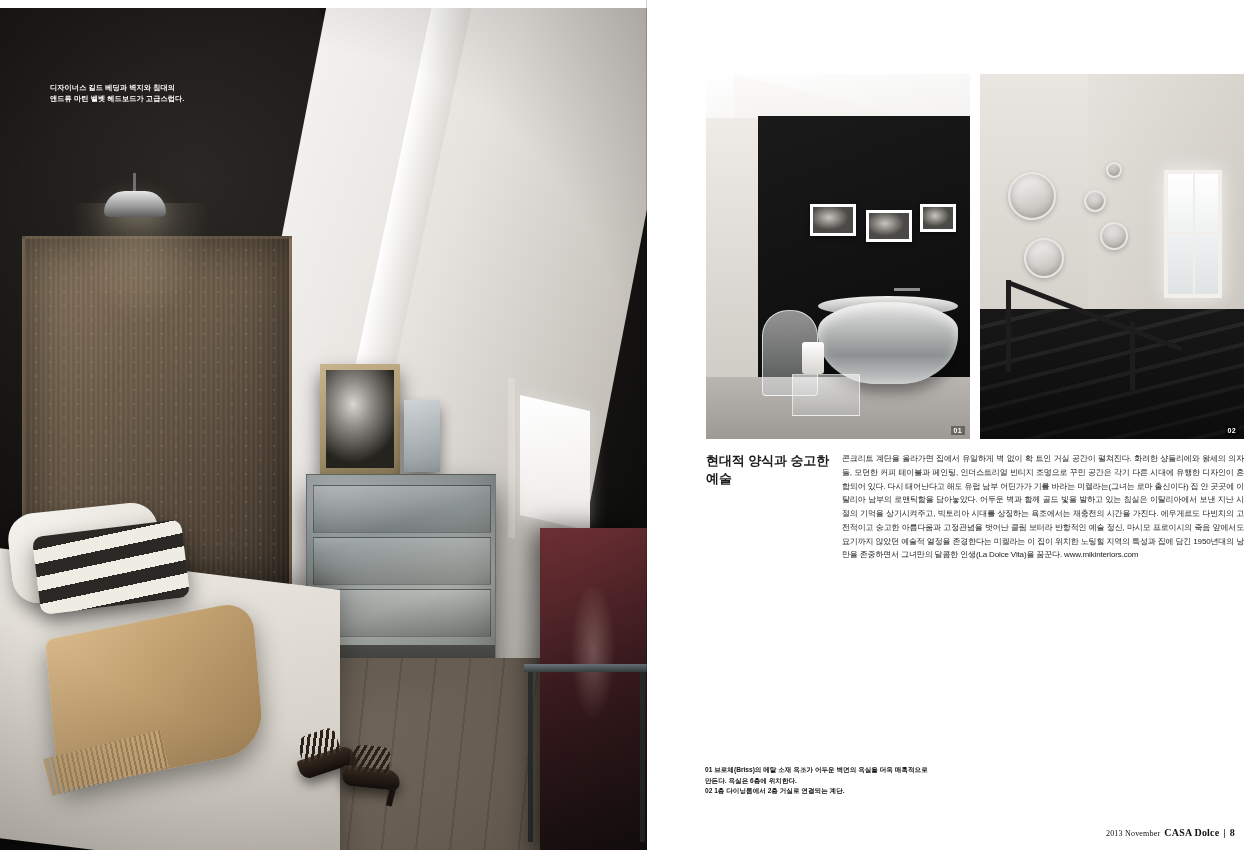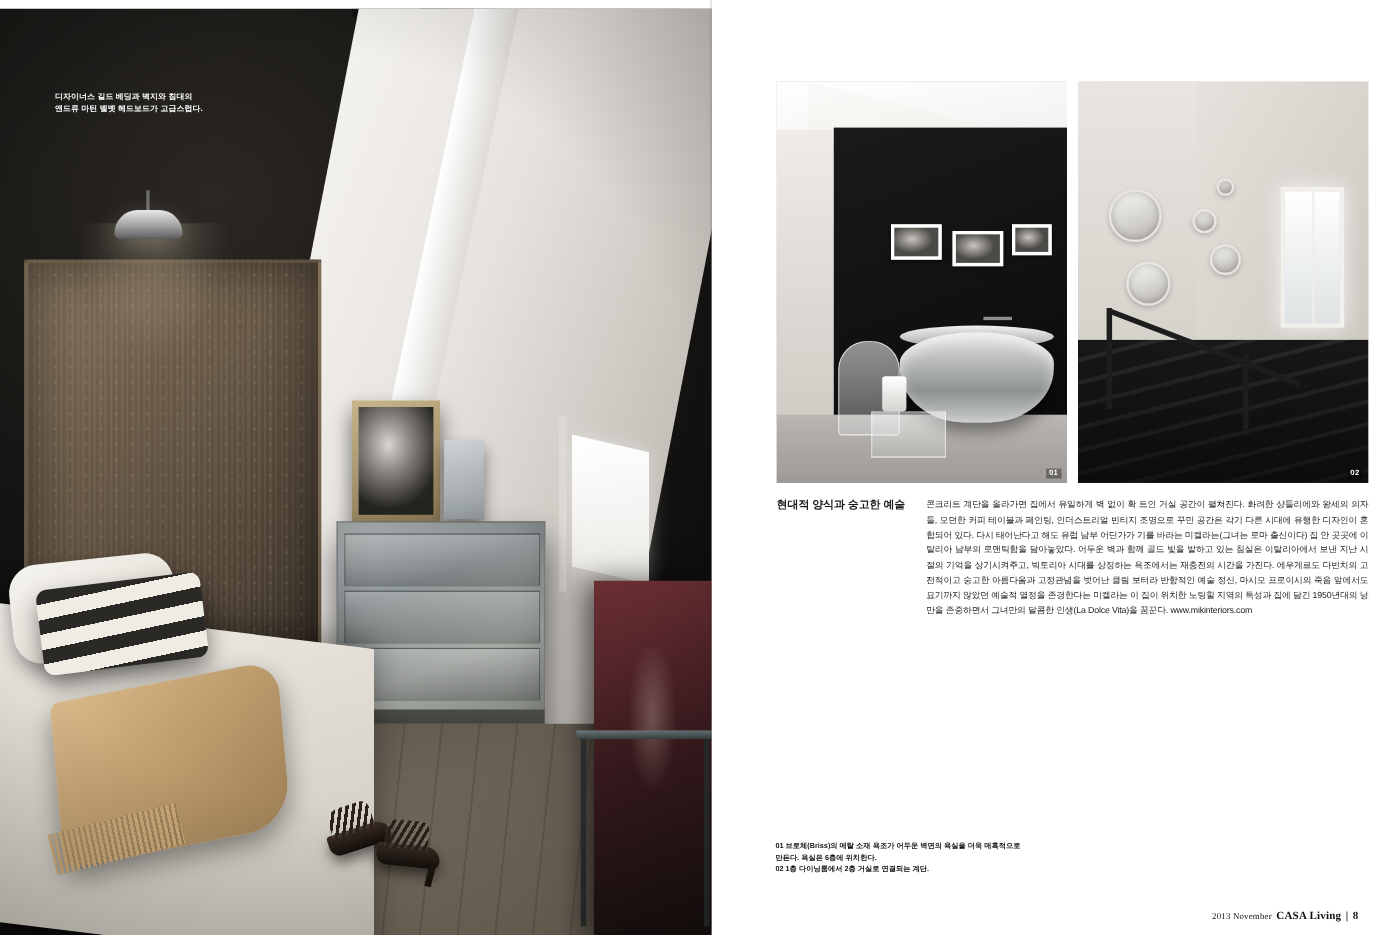--- a/index.html
+++ b/index.html
@@ -330,21 +330,21 @@
   }
   .ph2 .stair-dark {
     position: absolute; left: 0; bottom: 0; width: 100%; height: 130px;
     background: linear-gradient(180deg, rgba(0,0,0,0.1), rgba(0,0,0,0.55));
   }
 
   
   .body-block { position: absolute; left: 59px; top: 452px; width: 538px; }
   .body-head {
     position: absolute; left: 0; top: 0; width: 126px;
-    font-size: 10px; font-weight: 700; color: #1a1a1a; letter-spacing: -.1px;
+    font-size: 13px; font-weight: 700; color: #1a1a1a; letter-spacing: -.1px;
   }
   .body-text {
     position: absolute; left: 136px; top: 0; width: 402px;
     font-size: 8px; line-height: 1.72; color: #1c1c1c; text-align: justify;
     letter-spacing: -.15px;
   }
 
   .photo-captions {
     position: absolute; left: 705px; top: 765px; width: 230px;
     font-size: 6.6px; line-height: 1.62; color: #111; font-weight: 700;
@@ -494,18 +494,18 @@
 
   </div>
 
   <div class="photo-captions">
     <div>01 브로체(Briss)의 메탈 소재 욕조가 어두운 벽면의 욕실을 더욱 매혹적으로 만든다. 욕실은 6층에 위치한다.</div>
     <div>02 1층 다이닝룸에서 2층 거실로 연결되는 계단.</div>
   </div>
 
   <div class="footer">
     <span>2013  November</span>
-    <span class="brand">CASA Living</span>
+    <span class="brand">CASA Dolce</span>
     <span class="pg">|</span>
     <span class="pg">8</span>
   </div>
 
 </div>
 
 </body></html>

